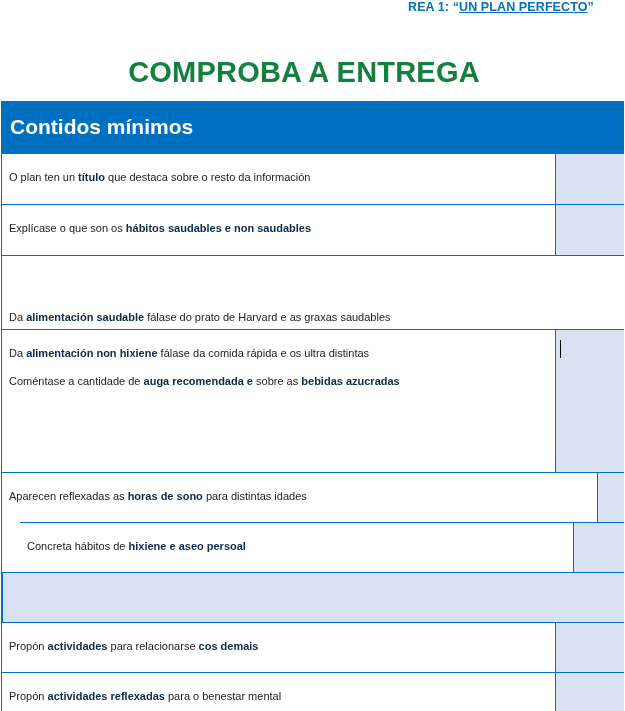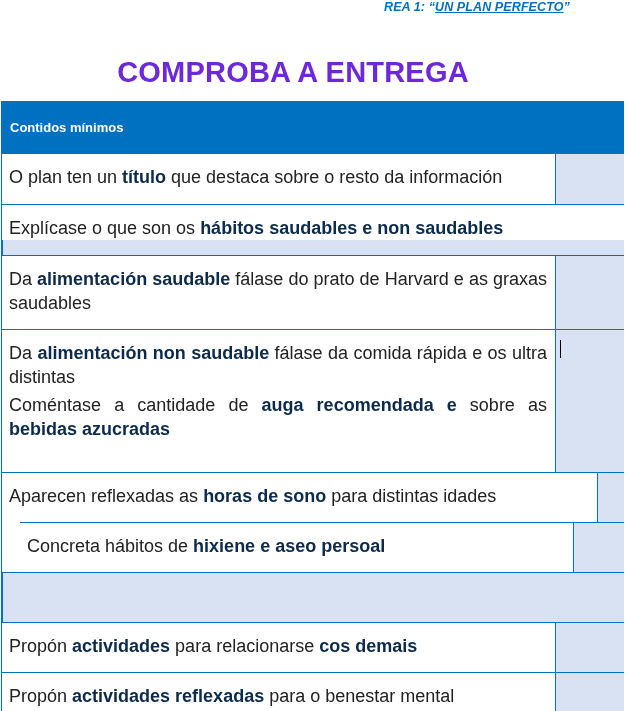--- a/index.html
+++ b/index.html
@@ -1,23 +1,23 @@
 <!DOCTYPE html>
 <html><head>
 <meta charset="utf-8">
 <style>
   html,body{margin:0;padding:0;background:#fff;}
   body{width:625px;height:711px;overflow:hidden;position:relative;font-family:"Liberation Sans",sans-serif;}
-  .rea{position:absolute;top:0;left:384px;font-size:12.5px;font-weight:bold;color:#0070c0;letter-spacing:0.1px;font-style:italic;}
+  .rea{position:absolute;top:0;left:408px;font-size:12.5px;font-weight:bold;color:#0070c0;letter-spacing:0.1px;}
   .rea u{text-decoration:underline;}
-  .title{position:absolute;top:56px;left:0;width:586px;text-align:center;font-size:29px;font-weight:bold;color:#6d28d9;letter-spacing:0.2px;}
+  .title{position:absolute;top:56px;left:11px;width:586px;text-align:center;font-size:29px;font-weight:bold;color:#15803d;letter-spacing:0.2px;}
   .table{position:absolute;top:101px;left:1px;width:622px;border-left:1px solid #0070c0;}
-  .head{height:52px;background:#0070c0;color:#fff;font-size:13px;font-weight:bold;display:flex;align-items:center;padding-left:8px;box-sizing:border-box;}
+  .head{height:52px;background:#0070c0;color:#fff;font-size:21px;font-weight:bold;display:flex;align-items:center;padding-left:8px;box-sizing:border-box;}
   .row{display:flex;border-top:1px solid #0070c0;box-sizing:border-box;}
-  .cell{width:553px;box-sizing:border-box;padding:11px 8px 0 7px;font-size:18px;color:#222;line-height:24px;text-align:justify;}
+  .cell{width:553px;box-sizing:border-box;padding:11px 8px 0 7px;font-size:11px;color:#222;line-height:24px;text-align:justify;}
   .cell b{color:#0c2a4a;}
   .check{flex:1;background:#d9e2f3;border-left:1px solid #0070c0;box-sizing:border-box;}
   .para{margin:0;}
   .para + .para{margin-top:4px;}
   .caret{position:absolute;left:560px;top:340px;width:1px;height:18px;background:#000;}
 </style>
 </head>
 <body>
 
 <div class="rea"><span>REA 1: “</span><u>UN PLAN PERFECTO</u><span>”</span></div>
@@ -26,35 +26,35 @@
 
 <div class="table">
   <div class="head">Contidos mínimos</div>
   <div id="rows">
       <div class="row" style="height: 51px;">
         <div class="cell">
           <p class="para"><span>O plan ten un </span><b>título</b><span> que destaca sobre o resto da información</span></p>
         </div>
         <div class="check"></div>
       </div>
-      <div class="row" style="height: 51px; flex-direction: column;">
+      <div class="row" style="height: 51px;">
         <div class="cell">
           <p class="para"><span>Explícase o que son os </span><b>hábitos saudables e non saudables</b></p>
         </div>
         <div class="check"></div>
       </div>
-      <div class="row" style="height: 74px;">
+      <div class="row" style="height: 74px; align-items: flex-end;">
         <div class="cell">
           <p class="para"><span>Da </span><b>alimentación saudable</b><span> fálase do prato de Harvard e as graxas saudables</span></p>
         </div>
         <div class="check"></div>
       </div>
       <div class="row" style="height: 143px;">
         <div class="cell">
-          <p class="para"><span>Da </span><b>alimentación non saudable</b><span> fálase da comida rápida e os ultra distintas</span></p>
+          <p class="para"><span>Da </span><b>alimentación non hixiene</b><span> fálase da comida rápida e os ultra distintas</span></p>
           <p class="para"><span>Coméntase a cantidade de </span><b>auga recomendada e</b><span> sobre as </span><b>bebidas azucradas</b></p>
         </div>
         <div class="check"></div>
       </div>
       <div class="row" style="height: 50px; gap: 42px;">
         <div class="cell">
           <p class="para"><span>Aparecen reflexadas as </span><b>horas de sono</b><span> para distintas idades</span></p>
         </div>
         <div class="check"></div>
       </div>

